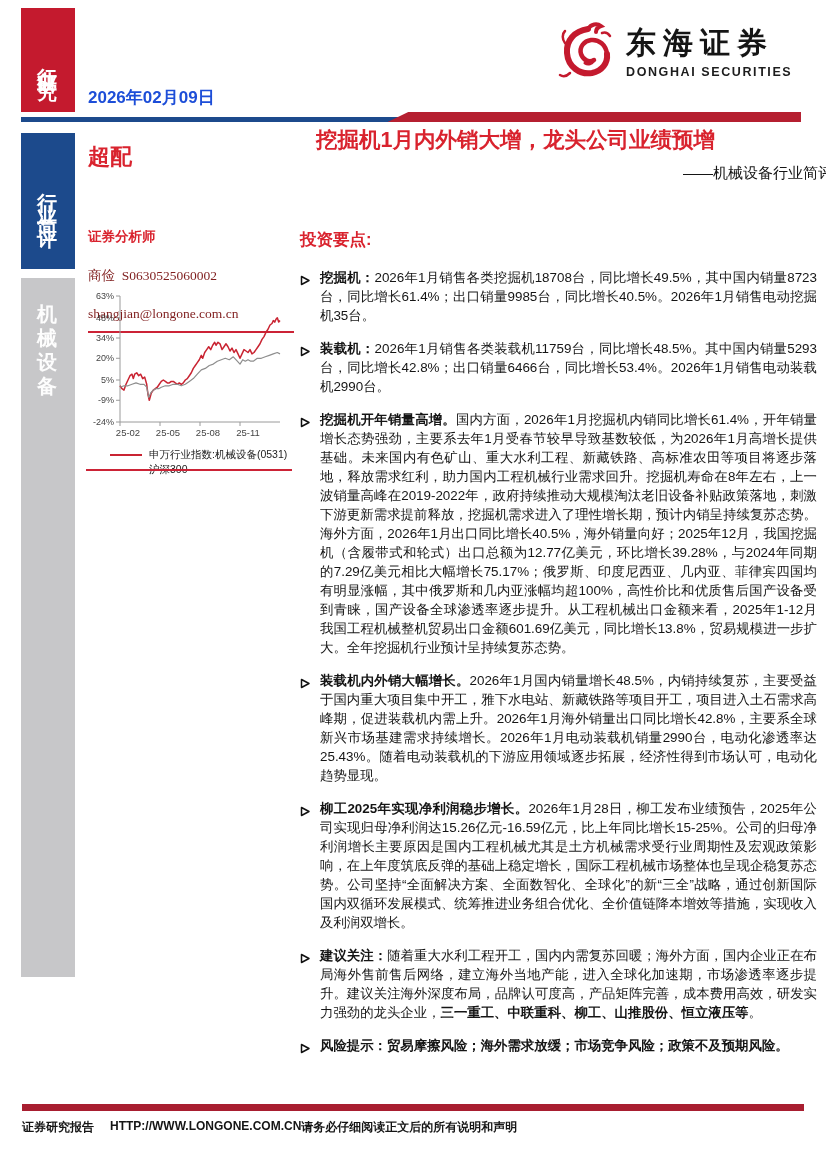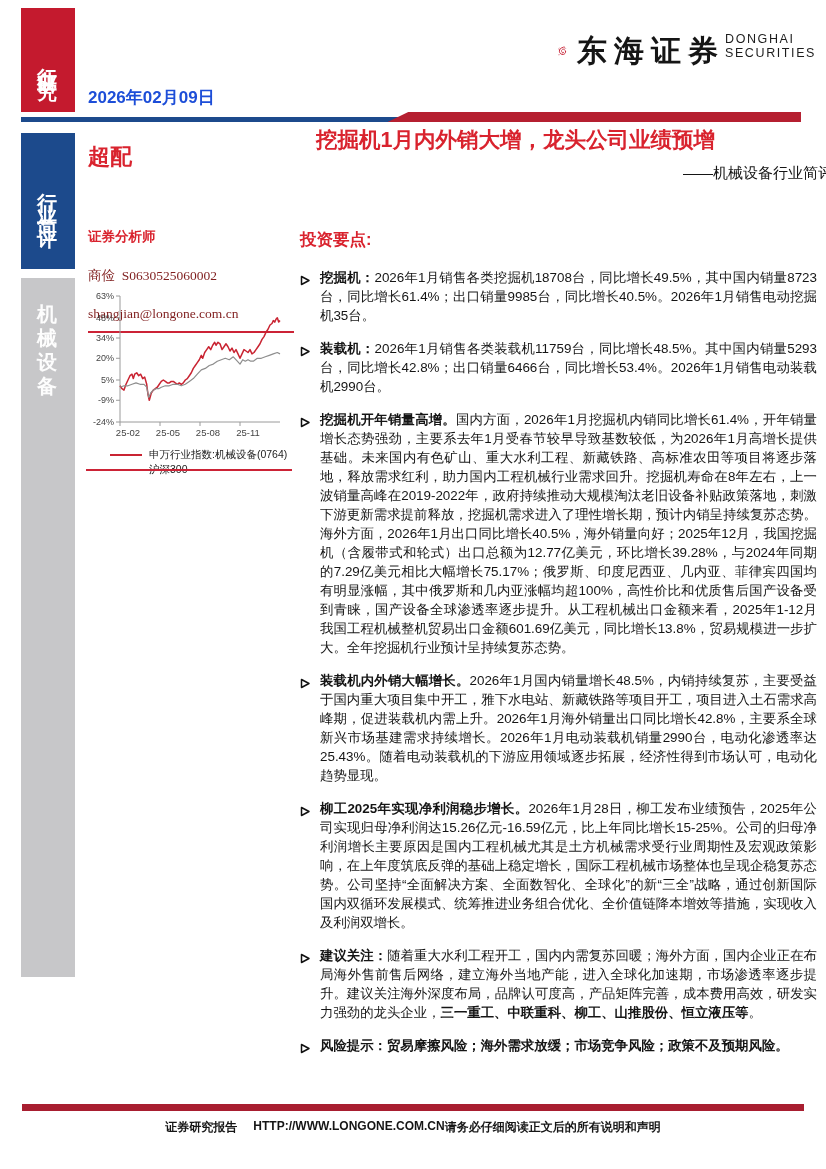--- a/index.html
+++ b/index.html
@@ -21,24 +21,24 @@
   #date { left:88px; top:86px; color:#1d4ed8; font-weight:bold; font-size:17px; }
 
   
   #header-rule { left:21px; top:112px; width:780px; height:10px; }
   #header-rule .blue { position:absolute; left:0; bottom:0; width:50%; height:5px; background:#1c4a8c; }
   #header-rule .wedge { position:absolute; left:47%; top:0; width:53%; height:10px;
     background:#b51f30; clip-path:polygon(0 100%, 5% 0, 100% 0, 100% 100%); }
 
   
   #logo { left:558px; top:14px; width:258px; height:74px; display:flex; align-items:center; gap:10px; }
-  #logo .txt { display:flex; flex-direction:row; }
+  #logo .txt { display:flex; flex-direction:column; }
   #logo .cn { font-size:30px; font-weight:900; letter-spacing:7px; color:#151515;
     font-family:"Liberation Serif", serif; white-space:nowrap; }
-  #logo .en { font-size:12.5px; font-weight:normal; letter-spacing:1.6px; color:#1d1d1d; margin-top:1px; }
+  #logo .en { font-size:12.5px; font-weight:bold; letter-spacing:1.6px; color:#1d1d1d; margin-top:1px; }
 
   #rating { left:88px; top:142px; color:#d9232e; font-weight:bold; font-size:22px; }
 
   #title-block { left:316px; top:127px; width:517px; }
   #title-block .main { color:#d9232e; font-weight:bold; font-size:21.5px; line-height:1.28; text-align:justify; }
   #title-block .sub { text-align:right; font-size:15px; color:#151515; margin-top:9px; }
 
   
   #analyst { left:88px; top:228px; width:206px; font-size:13.5px; }
   #analyst .role { color:#d9232e; font-weight:bold; }
@@ -57,21 +57,21 @@
   #main { left:300px; top:229px; width:517px; }
   #main .heading { color:#d9232e; font-weight:bold; font-size:16.5px; margin-bottom:17px; }
   .bullet { display:flex; gap:9px; margin-bottom:14px; font-size:13.4px;
     line-height:19px; color:#151515; text-align:justify; }
   .bullet .arrow { flex:0 0 auto; padding-top:4px; }
   .bullet p b { font-weight:bold; }
 
   
   #footer-bar { left:22px; top:1104px; width:782px; height:7px; background:#a81e30; }
   #footer-row { left:22px; top:1119px; width:782px; display:flex;
-    justify-content:center; font-size:12px; font-weight:bold; color:#151515; }
+    justify-content:flex-start; font-size:12px; font-weight:bold; color:#151515; }
   #footer-row .lg { display:flex; gap:16px; }
 </style>
 </head>
 <body>
 
 <div class="abs vtag" id="tag-research">
   <span>行业研究</span>
 </div>
 <div class="abs vtag" id="tag-brief">
   <span>行业简评</span>
@@ -146,21 +146,21 @@
       <line x1="116" y1="132" x2="116" y2="136" stroke="#9a9a9a" stroke-width="1"></line>
       <text x="124" y="146" text-anchor="middle" font-size="9.5" fill="#444">25-08</text>
       <line x1="156" y1="132" x2="156" y2="136" stroke="#9a9a9a" stroke-width="1"></line>
       <text x="164" y="146" text-anchor="middle" font-size="9.5" fill="#444">25-11</text>
       <polyline points="36.0,95.8 38.0,98.7 40.0,100.1 42.0,94.3 44.0,90.0 46.0,85.7 48.0,84.2 49.3,88.6 50.7,84.2 52.7,82.8 54.7,85.7 56.7,84.2 58.7,88.6 60.7,87.1 62.7,94.3 64.0,104.5 65.3,110.3 67.3,103.0 69.3,100.1 71.3,98.7 73.3,97.2 75.3,94.3 77.3,91.4 79.3,90.0 81.3,91.4 83.3,92.9 85.3,92.9 87.3,91.4 89.3,91.4 91.3,92.9 93.3,94.3 95.3,92.9 97.3,94.3 99.3,92.9 101.3,90.0 103.3,88.6 105.3,85.7 107.3,82.8 109.3,78.4 111.3,75.5 113.3,72.6 115.3,69.7 117.3,65.4 118.7,68.3 120.7,62.5 122.7,59.6 124.7,56.7 126.7,59.6 128.7,55.2 130.7,52.3 132.0,55.2 134.0,52.3 136.0,53.8 138.0,59.6 140.0,56.7 142.0,53.8 144.0,56.7 146.0,61.0 148.0,58.1 150.0,62.5 152.0,59.6 154.0,63.9 156.0,68.3 158.0,63.9 160.0,59.6 162.0,61.0 164.0,62.5 166.0,59.6 168.0,63.9 170.0,62.5 172.0,59.6 174.0,56.7 176.0,53.8 178.0,49.4 180.0,46.6 182.0,42.2 184.0,39.3 186.0,35.0 188.0,33.5 189.3,30.6 190.7,32.1 192.0,29.2 193.3,27.7 194.7,32.1 196.0,30.6" fill="none" stroke="#c92432" stroke-width="1.5" stroke-linejoin="round"></polyline>
       <polyline points="36.0,97.2 40.0,95.8 44.0,95.8 48.0,94.3 52.0,92.9 56.0,94.3 60.0,94.3 62.7,97.2 64.7,107.4 66.7,103.0 69.3,100.1 72.0,98.7 74.7,98.7 77.3,97.2 81.3,95.8 85.3,95.8 89.3,94.3 93.3,94.3 97.3,95.8 101.3,94.3 105.3,91.4 109.3,88.6 113.3,84.2 117.3,79.9 121.3,78.4 125.3,75.5 129.3,74.1 133.3,71.2 137.3,69.7 141.3,68.3 145.3,69.7 149.3,66.8 153.3,71.2 156.0,74.1 158.7,69.7 161.3,71.2 164.0,69.7 166.7,71.2 169.3,71.2 173.3,68.3 177.3,68.3 181.3,66.8 185.3,65.4 189.3,63.9 193.3,62.5 196.0,63.9" fill="none" stroke="#8e8e8e" stroke-width="1.2" stroke-linejoin="round"></polyline>
     </svg>
   <div id="legend">
       <div class="leg-row">
         <span class="leg-sample" style="background: rgb(201, 36, 50);"></span>
-        <span class="leg-label">申万行业指数:机械设备(0764)</span>
+        <span class="leg-label">申万行业指数:机械设备(0531)</span>
       </div>
       <div class="leg-row">
         <span class="leg-sample" style="background: rgb(142, 142, 142);"></span>
         <span class="leg-label">沪深300</span>
       </div>
     </div>
 </div>
 <div class="abs red-rule" id="chart-bottom-rule"></div>
 
 <div class="abs" id="main">

